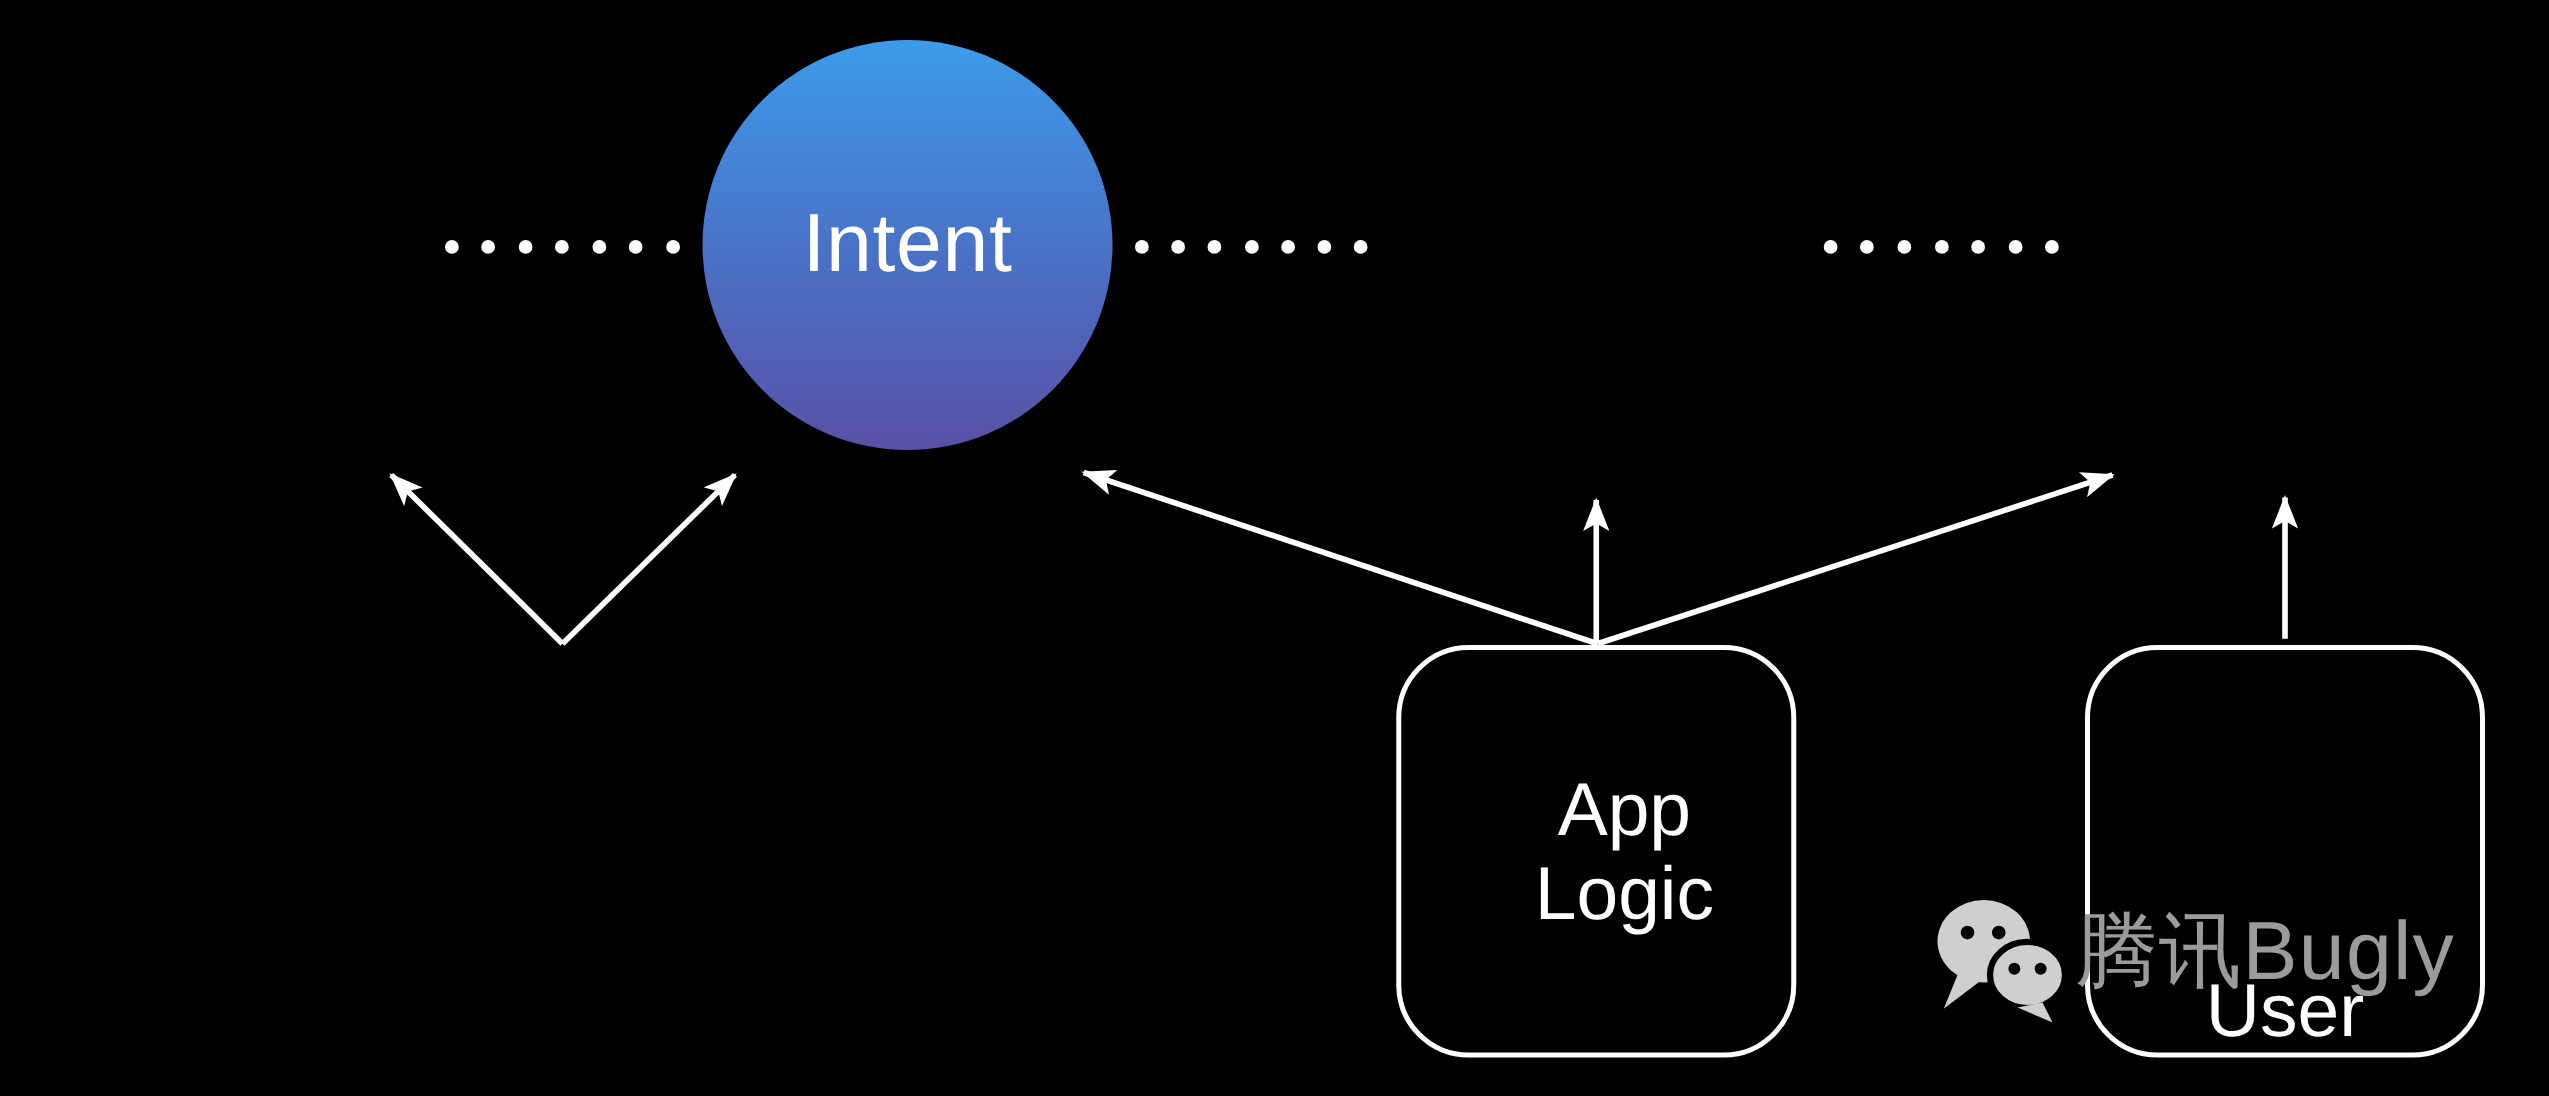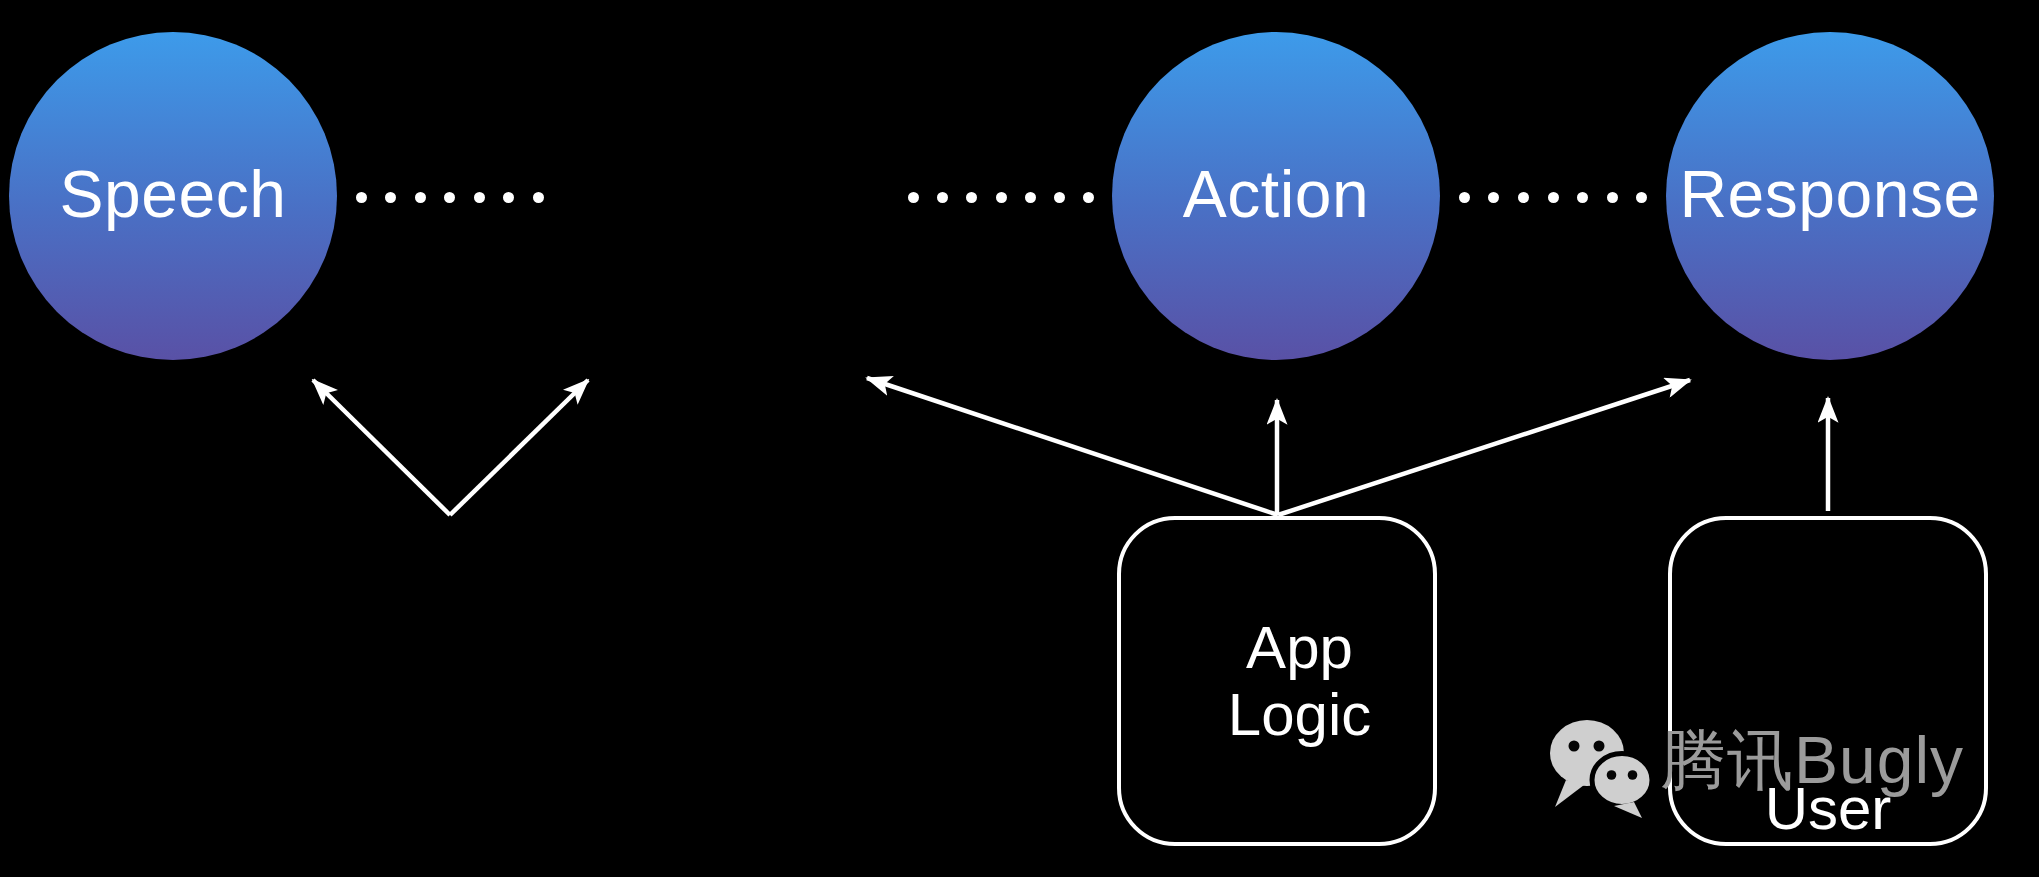--- a/index.html
+++ b/index.html
@@ -56,28 +56,22 @@
   #watermark .wm-text{
     color:#9B9B9B;font-size:66px;font-weight:300;letter-spacing:1px;
     margin-left:6px;white-space:nowrap;
   }
 </style>
 </head>
 <body>
 
 <div id="stage">
 
-  <div class="node" id="node-speech">
-    <span class="node-label">Speech</span>
-  </div>
-  <div class="node" id="node-action">
-    <span class="node-label">Action</span>
-  </div>
-  <div class="node" id="node-response">
-    <span class="node-label">Response</span>
+  <div class="node" id="node-intent">
+    <span class="node-label">Intent</span>
   </div>
 
   <div class="dotted" id="dots-1">
     <span class="dot"></span>
       <span class="dot"></span>
       <span class="dot"></span>
       <span class="dot"></span>
       <span class="dot"></span>
       <span class="dot"></span>
       <span class="dot"></span>

